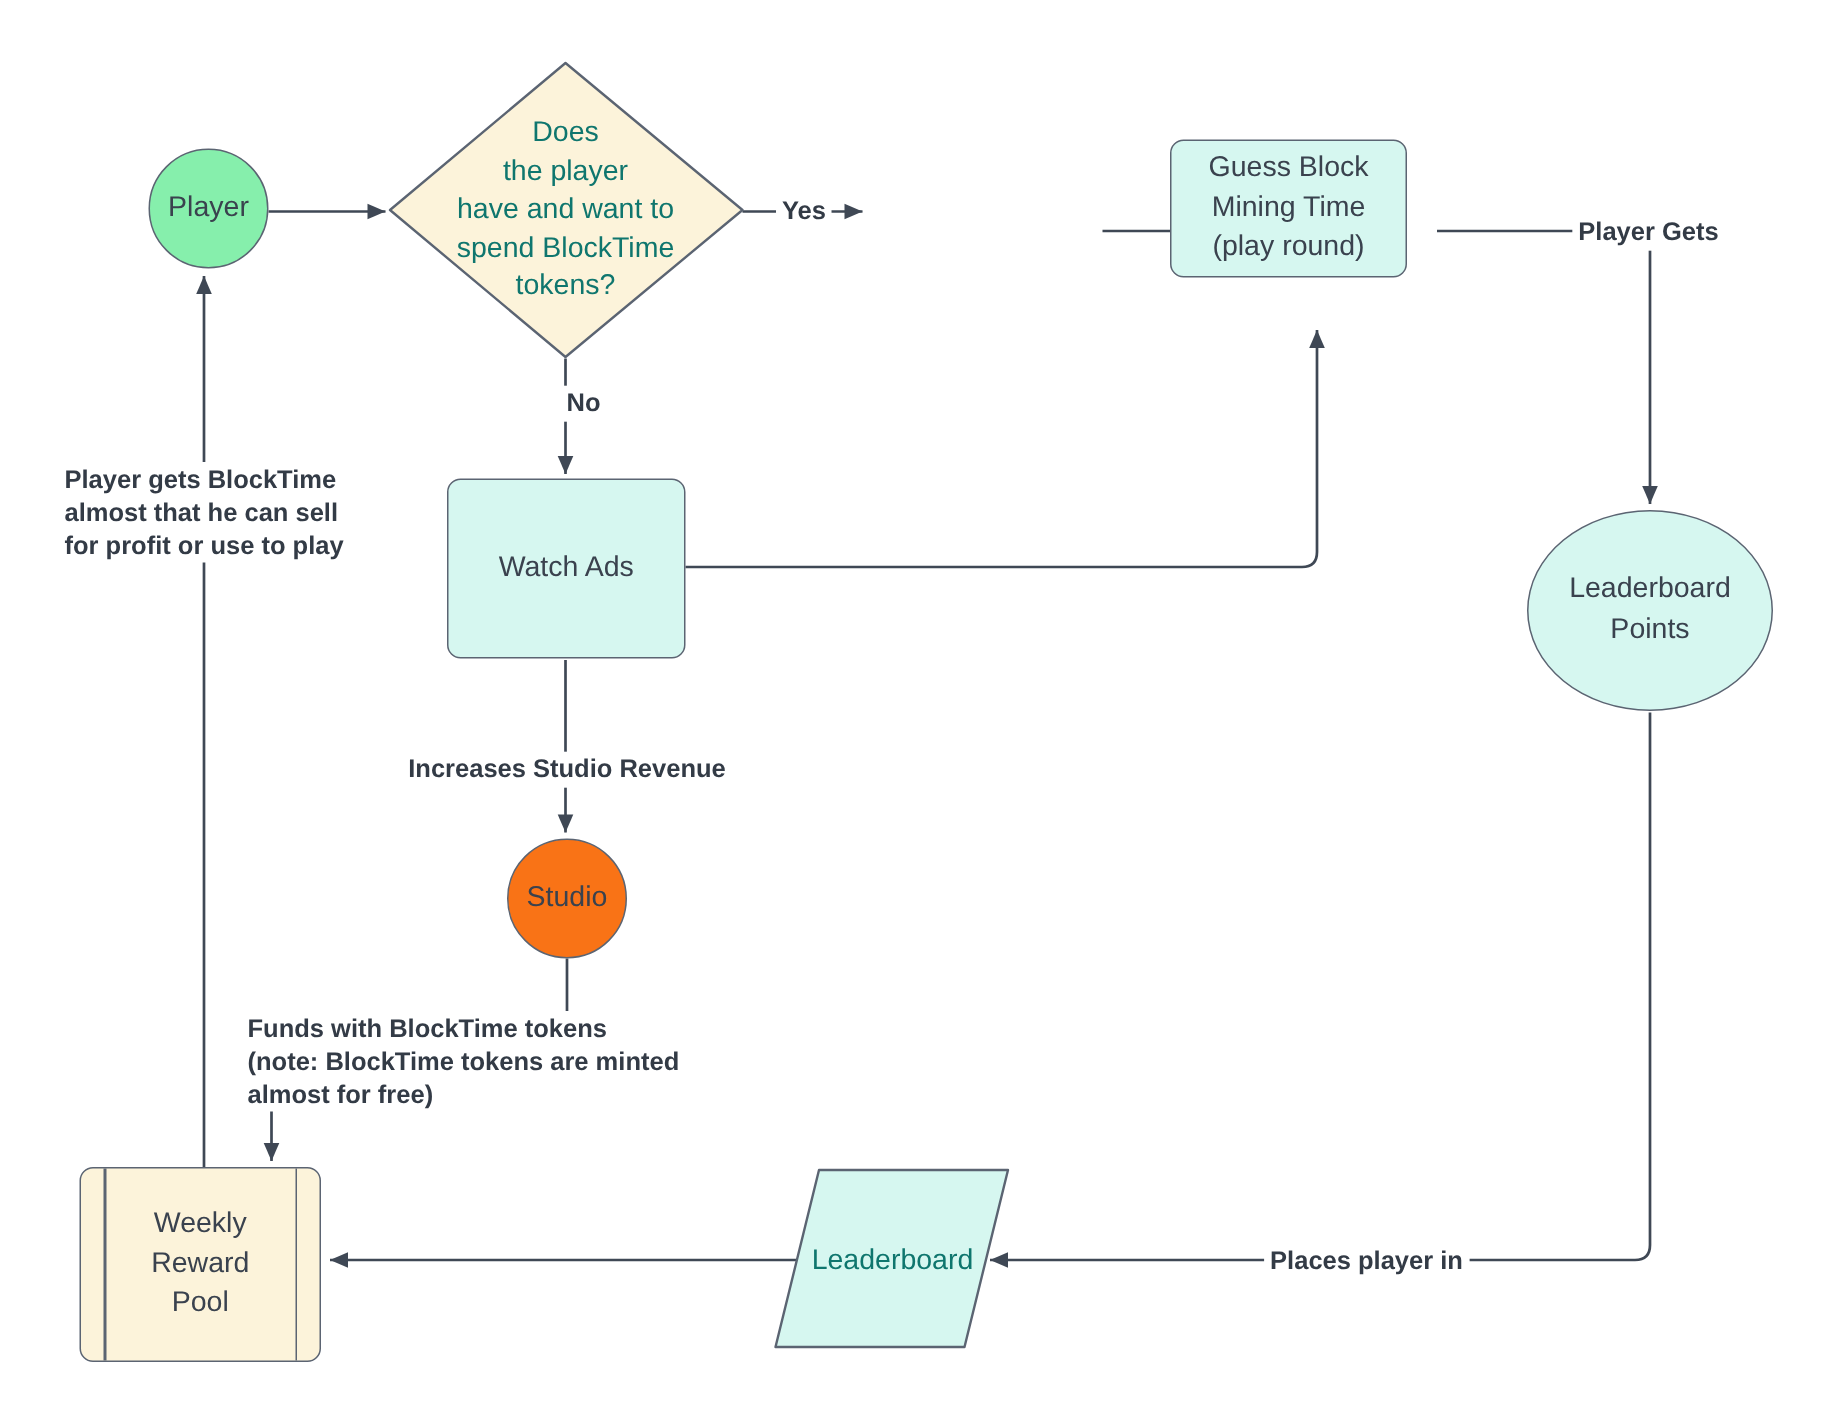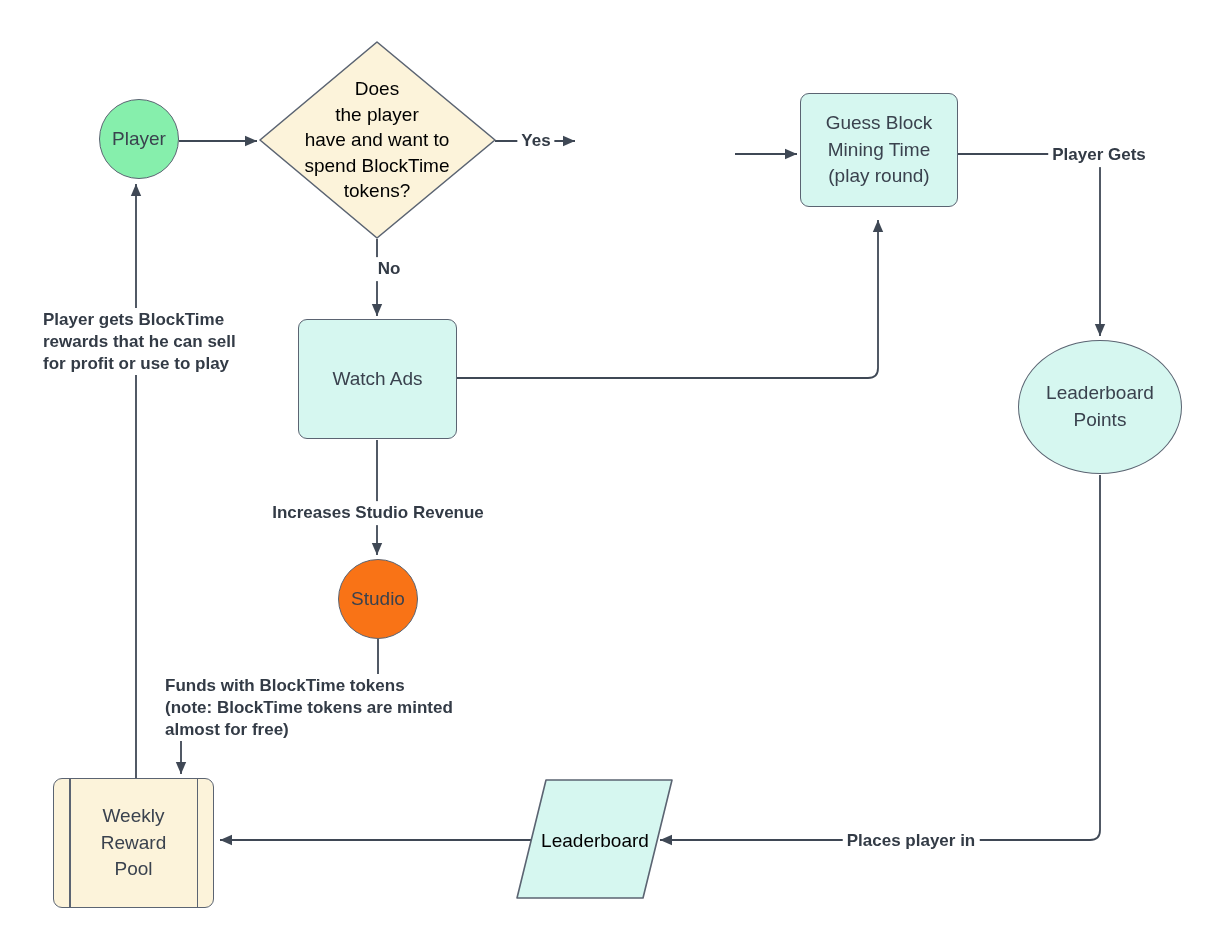--- a/index.html
+++ b/index.html
@@ -21,36 +21,36 @@
   .rounded{border:1.6px solid #5b6472;border-radius:9px;}
   .circle{border:1.6px solid #5b6472;border-radius:50%;}
   .fill-green{background:#86efac;}
   .fill-cream{background:#fcf3da;}
   .fill-teal{background:#d6f7f0;}
   .fill-blue{background:#f97316;}
   .node-label{white-space:pre-line;}
   .overlay-label{
     position:absolute;z-index:2;
     display:flex;align-items:center;justify-content:center;
-    text-align:center;color:#000000;font-size:19px;line-height:1.35;
+    text-align:center;color:#0f766e;font-size:19px;line-height:1.35;
     white-space:pre-line;pointer-events:none;
   }
   .edge-label{
     position:absolute;z-index:3;
     font-weight:bold;font-size:17px;color:#333b46;
     background:#ffffff;padding:1px 4px;
     white-space:pre-line;line-height:1.28;
   }
   .edge-label.centered{transform:translate(-50%,-50%);text-align:center;}
   .inner-line{position:absolute;top:0;bottom:0;width:1.5px;background:#5b6472;}
 
   
   #node-player{left:99px;top:99px;width:80px;height:80px;}
   #node-spend{left:578px;top:95px;width:157px;height:118px;}
-  #node-guess{left:800px;top:93px;width:158px;height:114px;}
+  #node-guess{left:780px;top:93px;width:158px;height:92px;}
   #node-watch{left:298px;top:319px;width:159px;height:120px;}
   #node-lbpoints{left:1018px;top:340px;width:164px;height:134px;border-radius:50%;}
   #node-studio{left:338px;top:559px;width:80px;height:80px;}
   #node-pool{left:53px;top:778px;width:161px;height:130px;}
   #node-pool .inner-line.l{left:15px;}
   #node-pool .inner-line.r{right:15px;}
 
   
   #label-decision{left:267px;top:72px;width:220px;height:136px;}
   #label-leaderboard{left:519px;top:820px;width:152px;height:42px;}
@@ -137,16 +137,16 @@
 
   <div class="edge-label centered" id="elabel-yes">Yes</div>
   <div class="edge-label centered" id="elabel-no">No</div>
   <div class="edge-label centered" id="elabel-player-gets">Player Gets</div>
   <div class="edge-label centered" id="elabel-increases">Increases Studio Revenue</div>
   <div class="edge-label centered" id="elabel-places">Places player in</div>
   <div class="edge-label" id="elabel-funds">Funds with BlockTime tokens
 (note: BlockTime tokens are minted
 almost for free)</div>
   <div class="edge-label" id="elabel-rewards">Player gets BlockTime
-rewards that he can sell
+almost that he can sell
 for profit or use to play</div>
 
 </div>
 
 </body></html>

